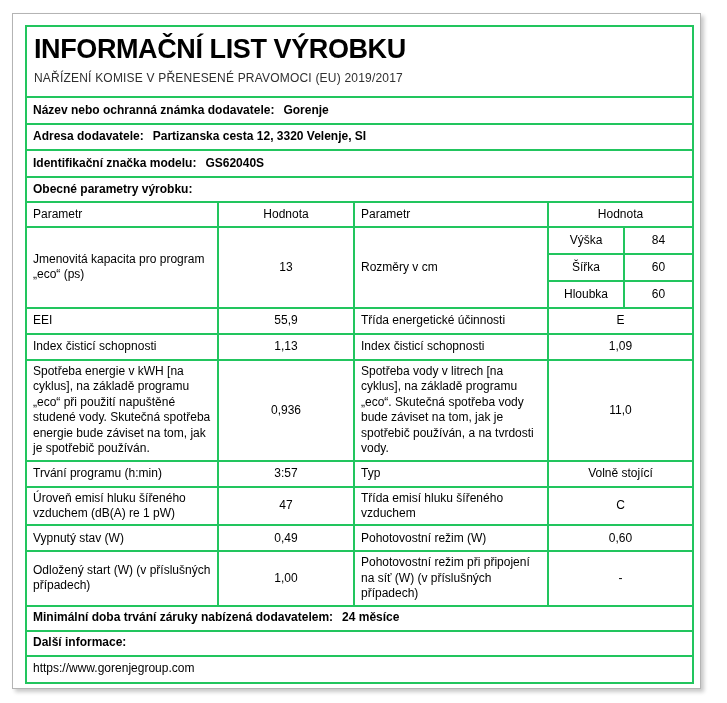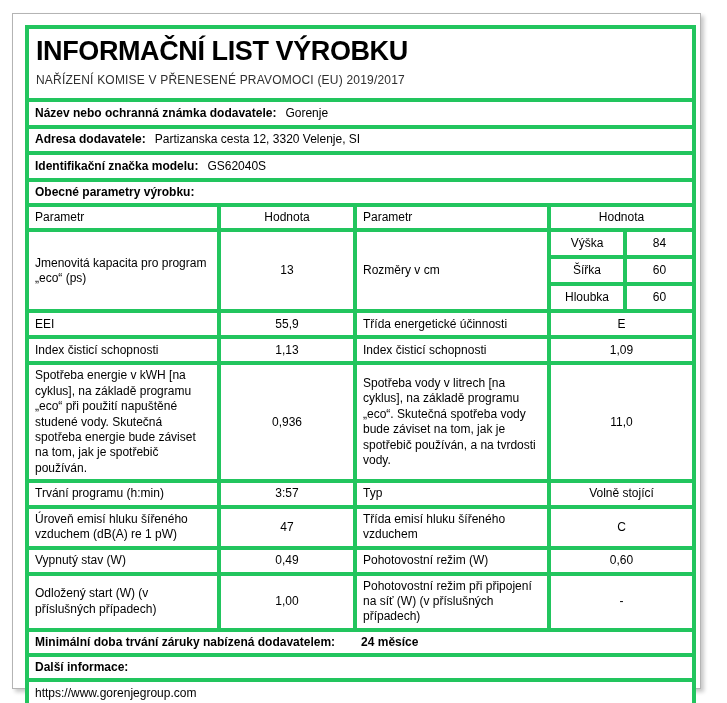--- a/index.html
+++ b/index.html
@@ -13,29 +13,29 @@
     box-shadow:3px 3px 4px rgba(0,0,0,0.22);
   }
   .doc{position:absolute;left:12px;top:11px;}
   table.sheet{
     border-collapse:collapse;table-layout:fixed;width:667px;
     border:2px solid #000;background:#fff;
   }
   col.c1{width:192px;} col.c2{width:136px;} col.c3{width:194px;}
   col.c4{width:76px;}  col.c5{width:69px;}
   td{
-    border:4px solid #22c55e;padding:3px 6px;font-size:12px;line-height:1.28;
+    border:2px solid #22c55e;padding:3px 6px;font-size:12px;line-height:1.28;
     vertical-align:middle;word-wrap:break-word;
   }
   .title-cell{padding:8px 7px 9px 7px;}
   .doc-title{font-size:27px;font-weight:bold;letter-spacing:-0.4px;margin:0 0 8px 0;line-height:1.05;}
   .doc-subtitle{font-size:12px;color:#2f2f2f;letter-spacing:0.2px;}
   .lbl{font-weight:bold;}
-  .val{margin-left:9px;font-weight:normal;text-align:right;}
-  .valb{margin-left:26px;font-weight:bold;}
+  .val{margin-left:9px;font-weight:bold;text-align:right;}
+  .valb{margin-left:9px;font-weight:bold;}
   .center{text-align:center;}
   tr.r70{height:70px;} tr.r27{height:27px;} tr.r26{height:26px;padding-left:16px;} tr.r25{height:25px;}
   tr.r101{height:101px;} tr.r33{height:33px;} tr.r53{height:53px;}
 </style>
 </head>
 <body>
 
 <div class="frame">
   <div class="doc">
     <table class="sheet">

